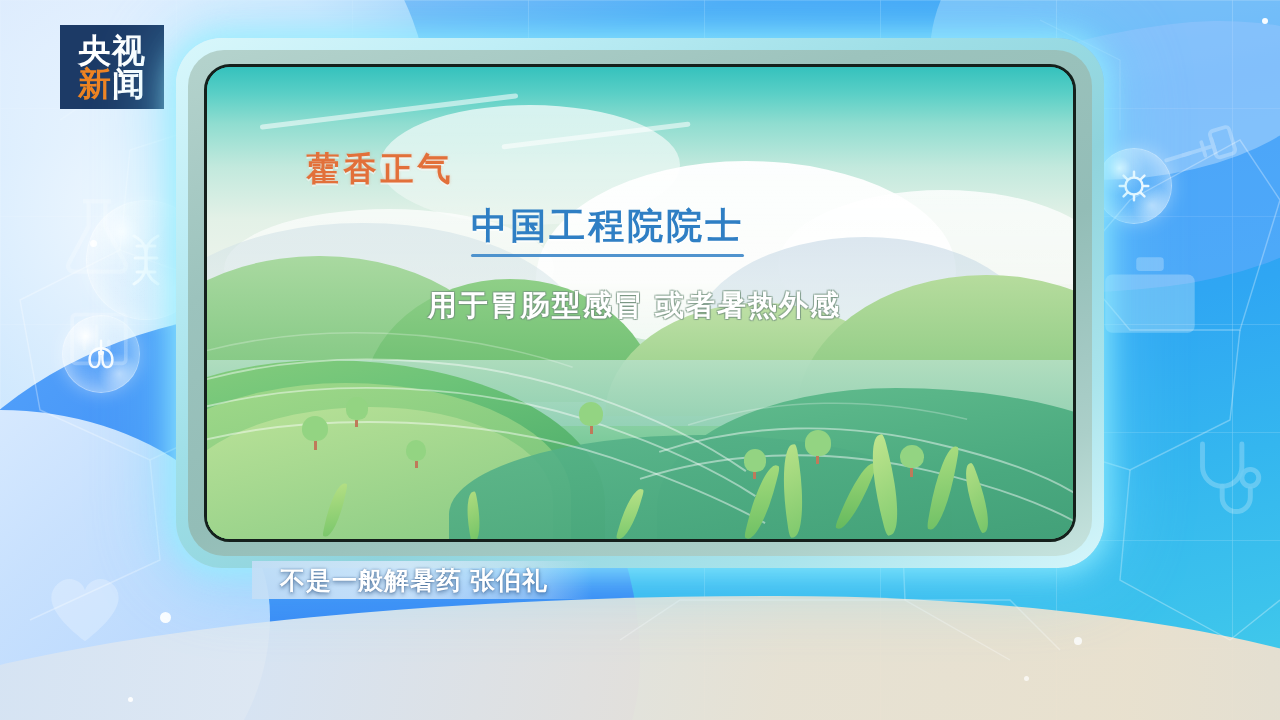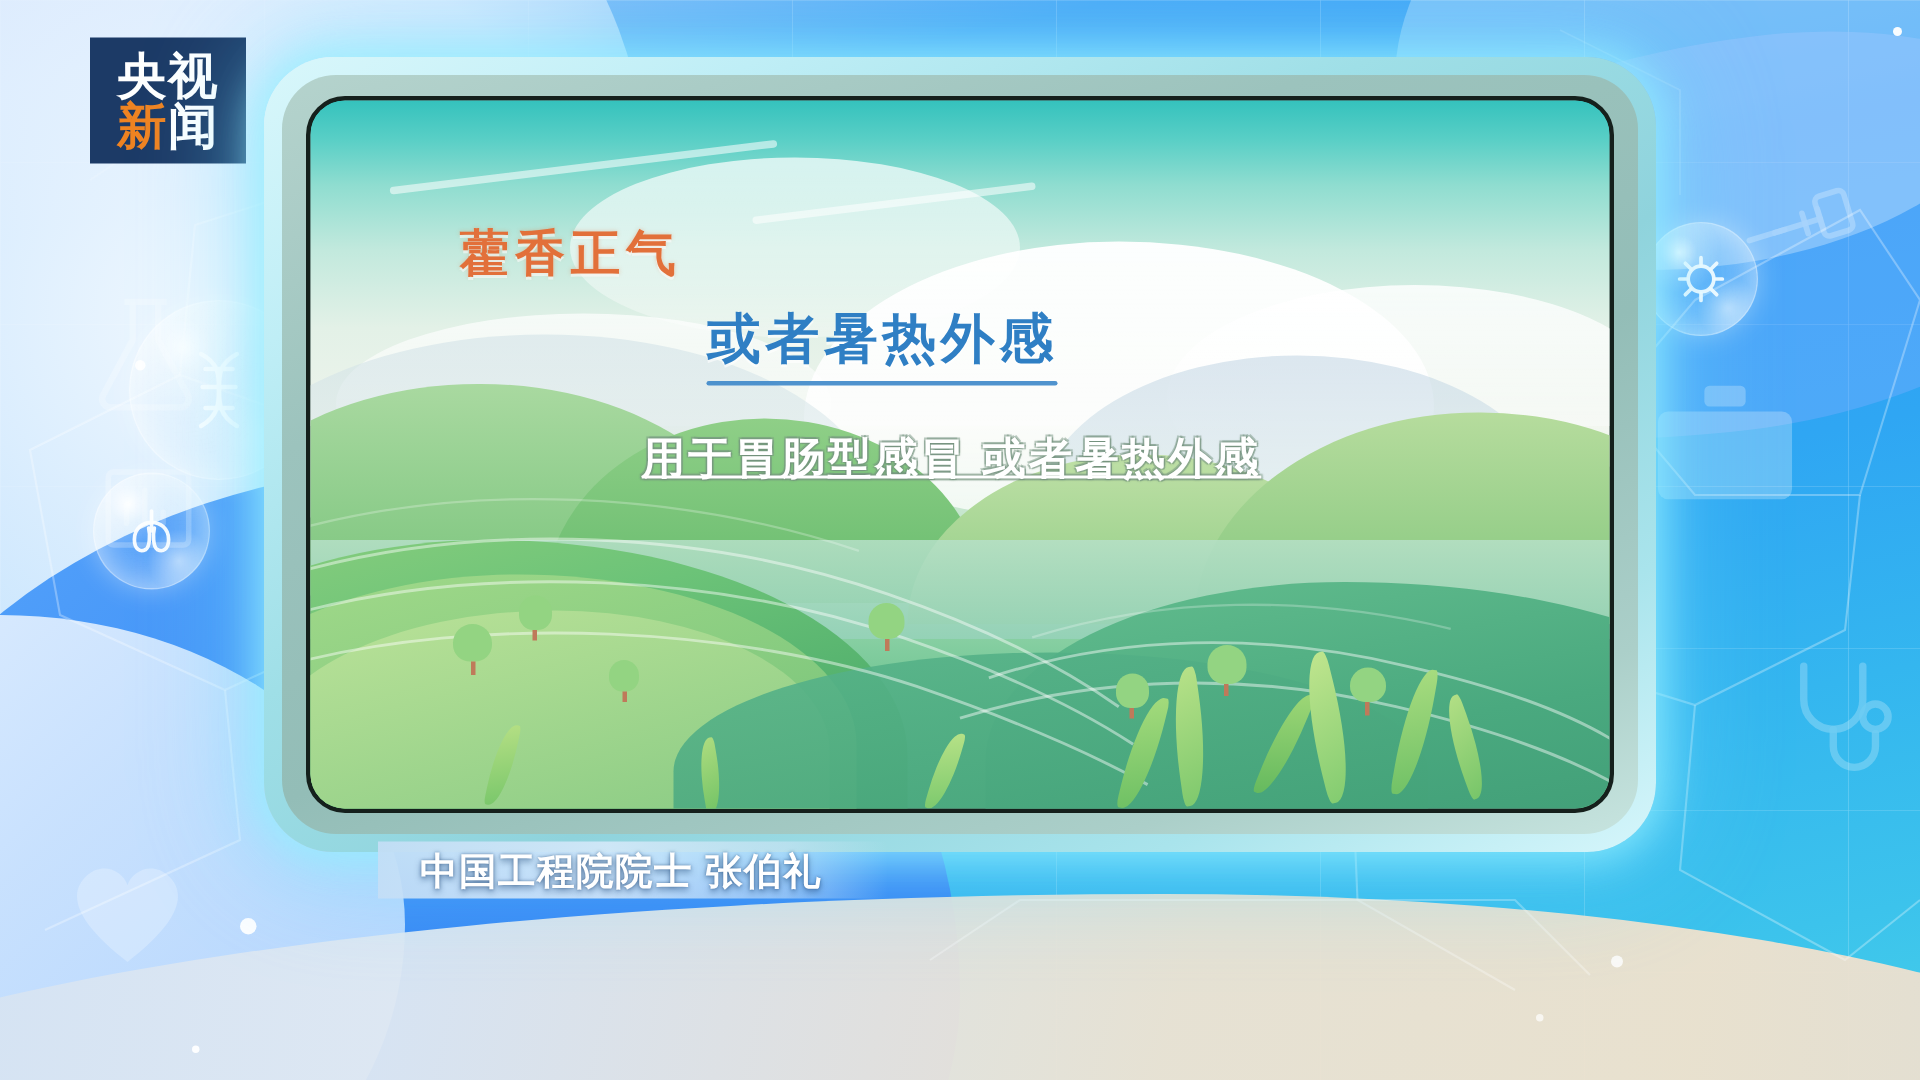--- a/index.html
+++ b/index.html
@@ -90,21 +90,21 @@
   .t-orange{position:absolute;left:11.5%;top:17%;
     font-size:33px;font-weight:700;letter-spacing:4px;color:#e2703a;
     text-shadow:0 2px 0 rgba(255,255,255,.55), 0 0 3px rgba(226,112,58,.35);}
   .t-blue-wrap{position:absolute;left:30.5%;top:28.5%;}
   .t-blue{font-size:36px;font-weight:700;letter-spacing:3px;color:#2f7fc4;
     text-shadow:0 2px 0 rgba(255,255,255,.6);}
   .t-blue-underline{margin-top:3px;height:3px;background:#3d87c9;border-radius:2px;opacity:.9;}
   .t-white{position:absolute;font-size:29px;font-weight:700;letter-spacing:2px;color:#ffffff;
     text-shadow:0 0 2px rgba(110,140,120,.9), 1px 1px 0 rgba(120,150,130,.55),
                 -1px 1px 0 rgba(120,150,130,.45), 1px -1px 0 rgba(120,150,130,.45),
-                -1px -1px 0 rgba(120,150,130,.45);text-decoration:underline;}
+                -1px -1px 0 rgba(120,150,130,.45);}
   .t-white.l1{left:25.5%;top:46.5%;}
   .t-white.l2{left:31.5%;top:56%;}
 
   
   .leaf{position:absolute;background:#7ec87a;border-radius:80% 10% 80% 10%;}
   .tree{position:absolute;}
   .tree .crown{width:100%;height:74%;border-radius:50% 50% 44% 44%;background:#93d482;}
   .tree .trunk{width:3px;height:26%;margin:0 auto;background:#bf7a5a;}
 
   
@@ -347,27 +347,27 @@
         <div class="leaf" style="left:14%;top:88%;width:14px;height:56px;transform:rotate(12deg);
              background:linear-gradient(160deg,#b7e085,#77c66a);"></div>
         <div class="leaf" style="left:30%;top:90%;width:13px;height:50px;transform:rotate(-10deg);
              background:linear-gradient(160deg,#b0dd80,#70c265);"></div>
         <div class="leaf" style="left:48%;top:89%;width:14px;height:54px;transform:rotate(16deg);
              background:linear-gradient(160deg,#bae388,#79c86c);"></div>
 
         <div class="t-orange">藿香正气</div>
 
         <div class="t-blue-wrap">
-          <div class="t-blue">或者暑热外感</div>
+          <div class="t-blue">中国工程院院士</div>
           <div class="t-blue-underline"></div>
         </div>
 
         <div class="t-white l1">用于胃肠型感冒  或者暑热外感</div>
 
       </div>
     </div>
   </div>
 
   <div id="caption">
-    <span id="caption-text">中国工程院院士 张伯礼</span>
+    <span id="caption-text">不是一般解暑药 张伯礼</span>
   </div>
 
 </div>
 
 </body></html>

